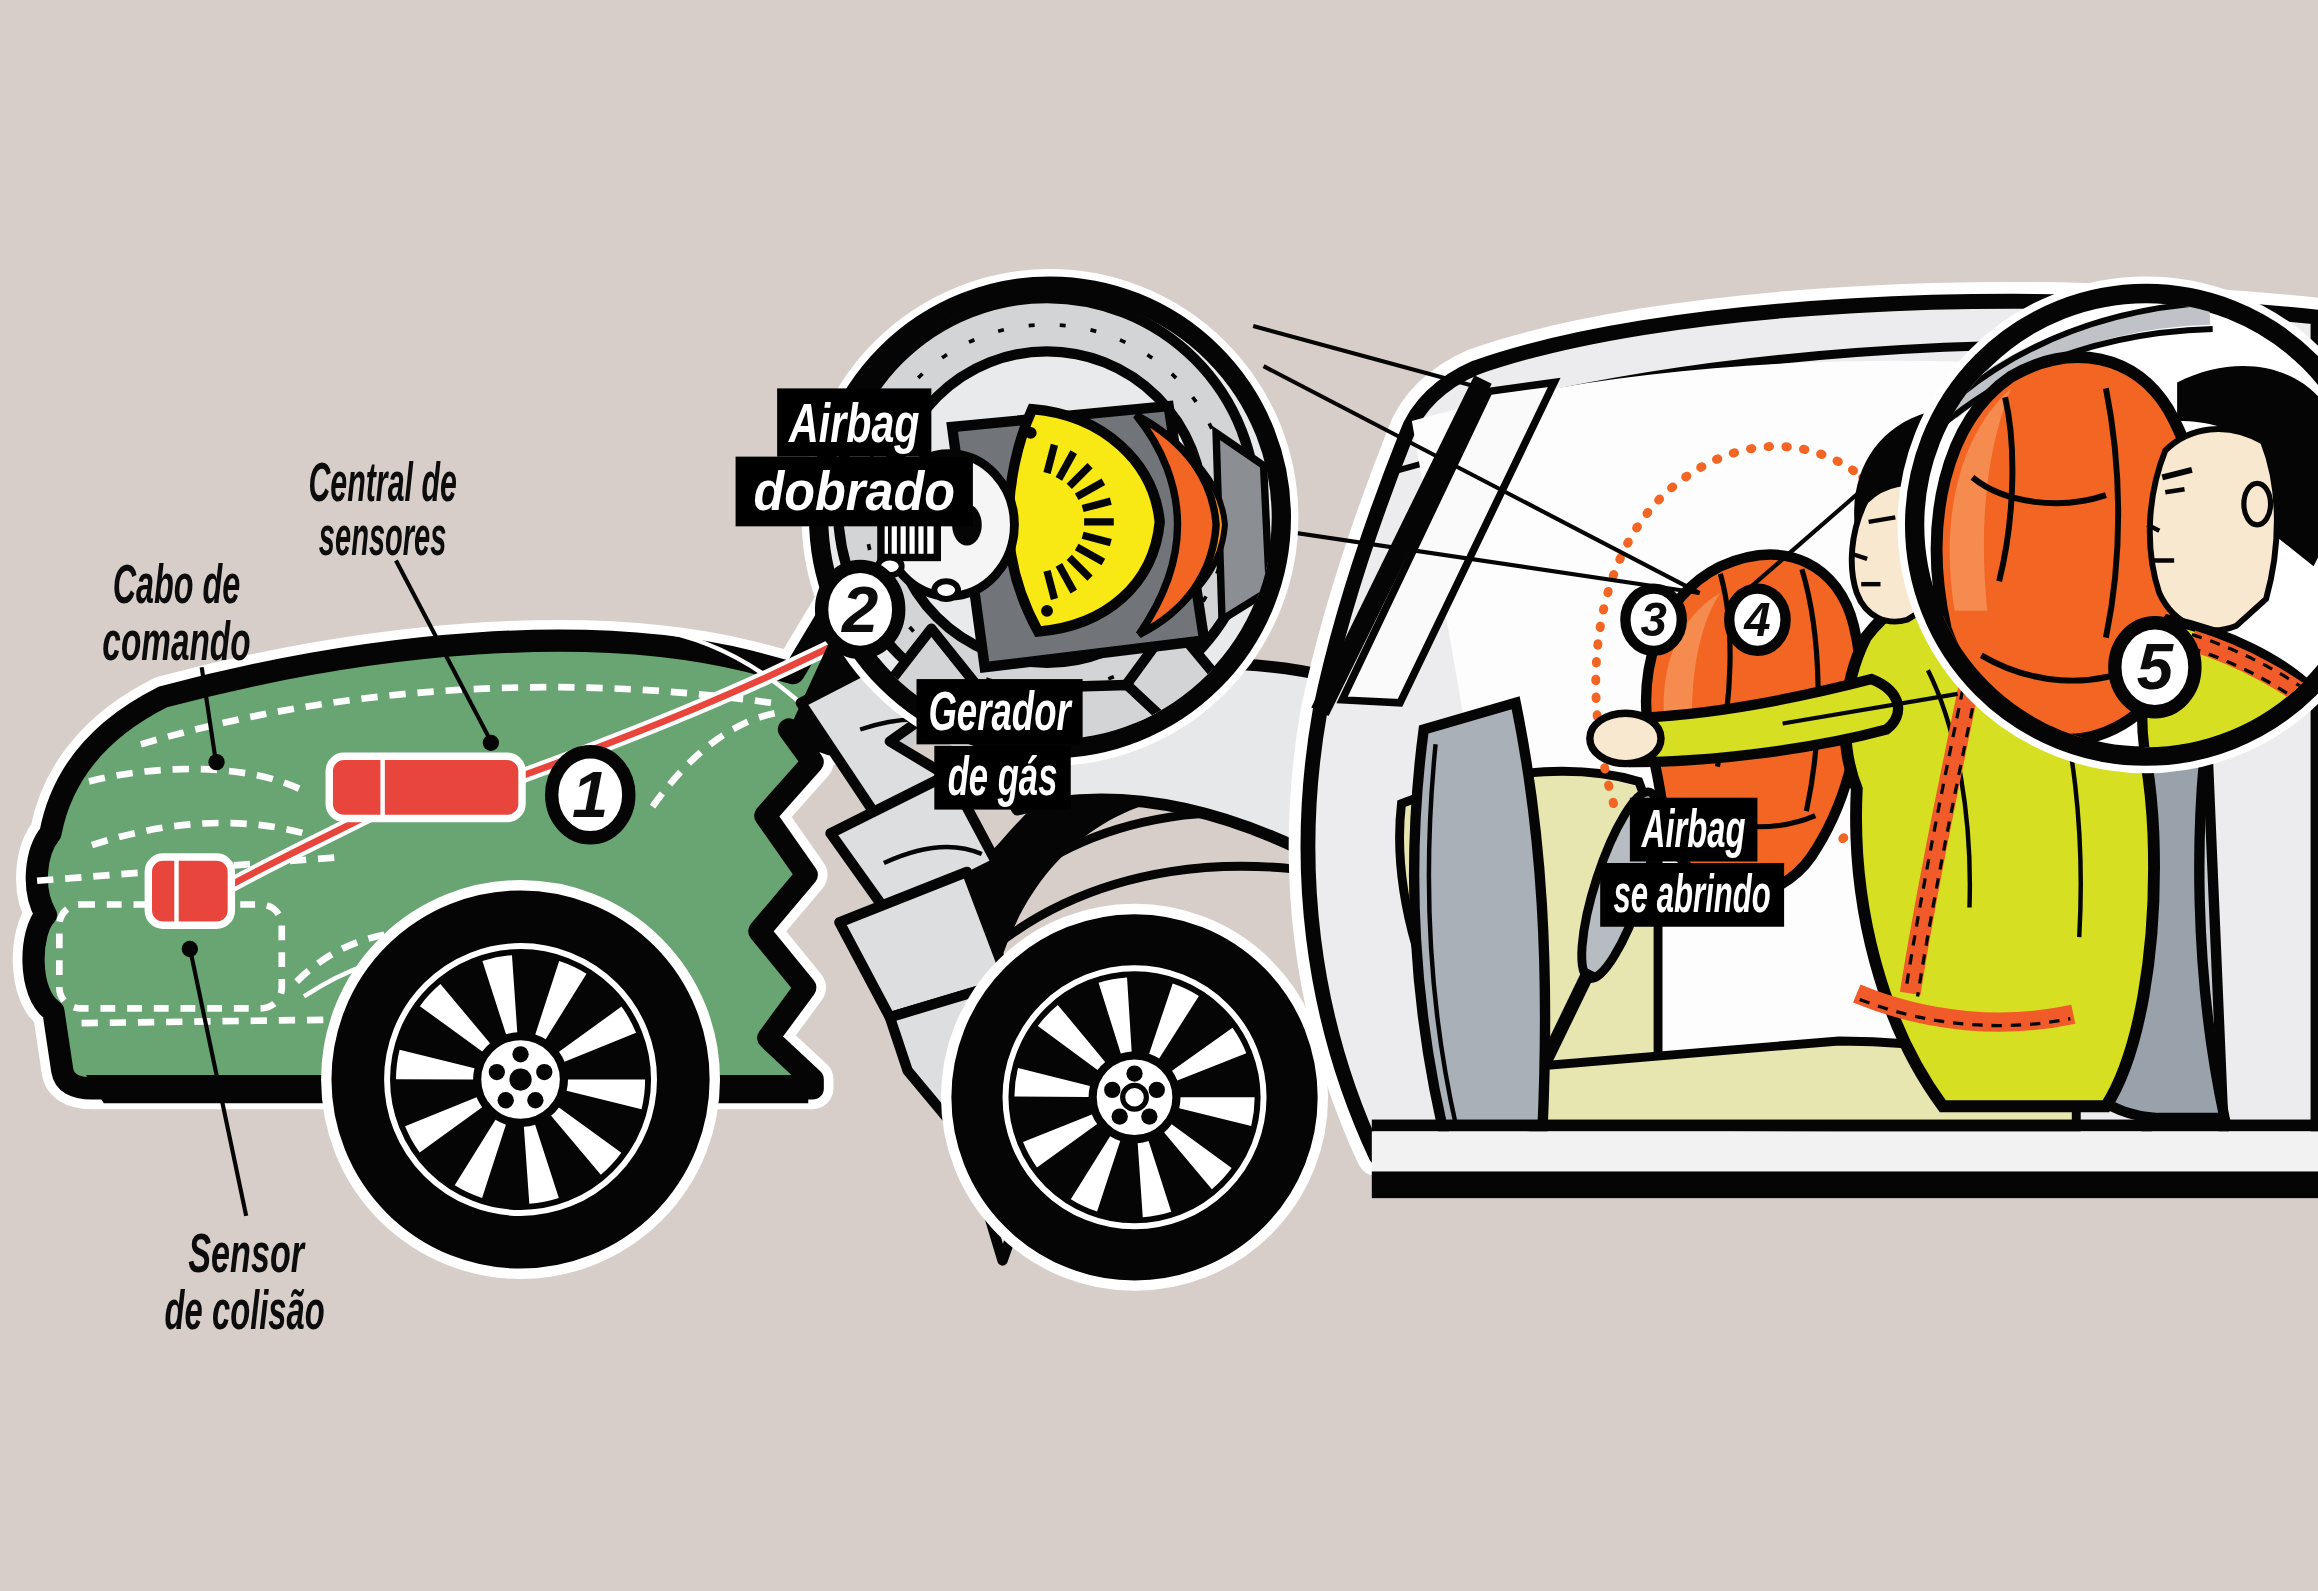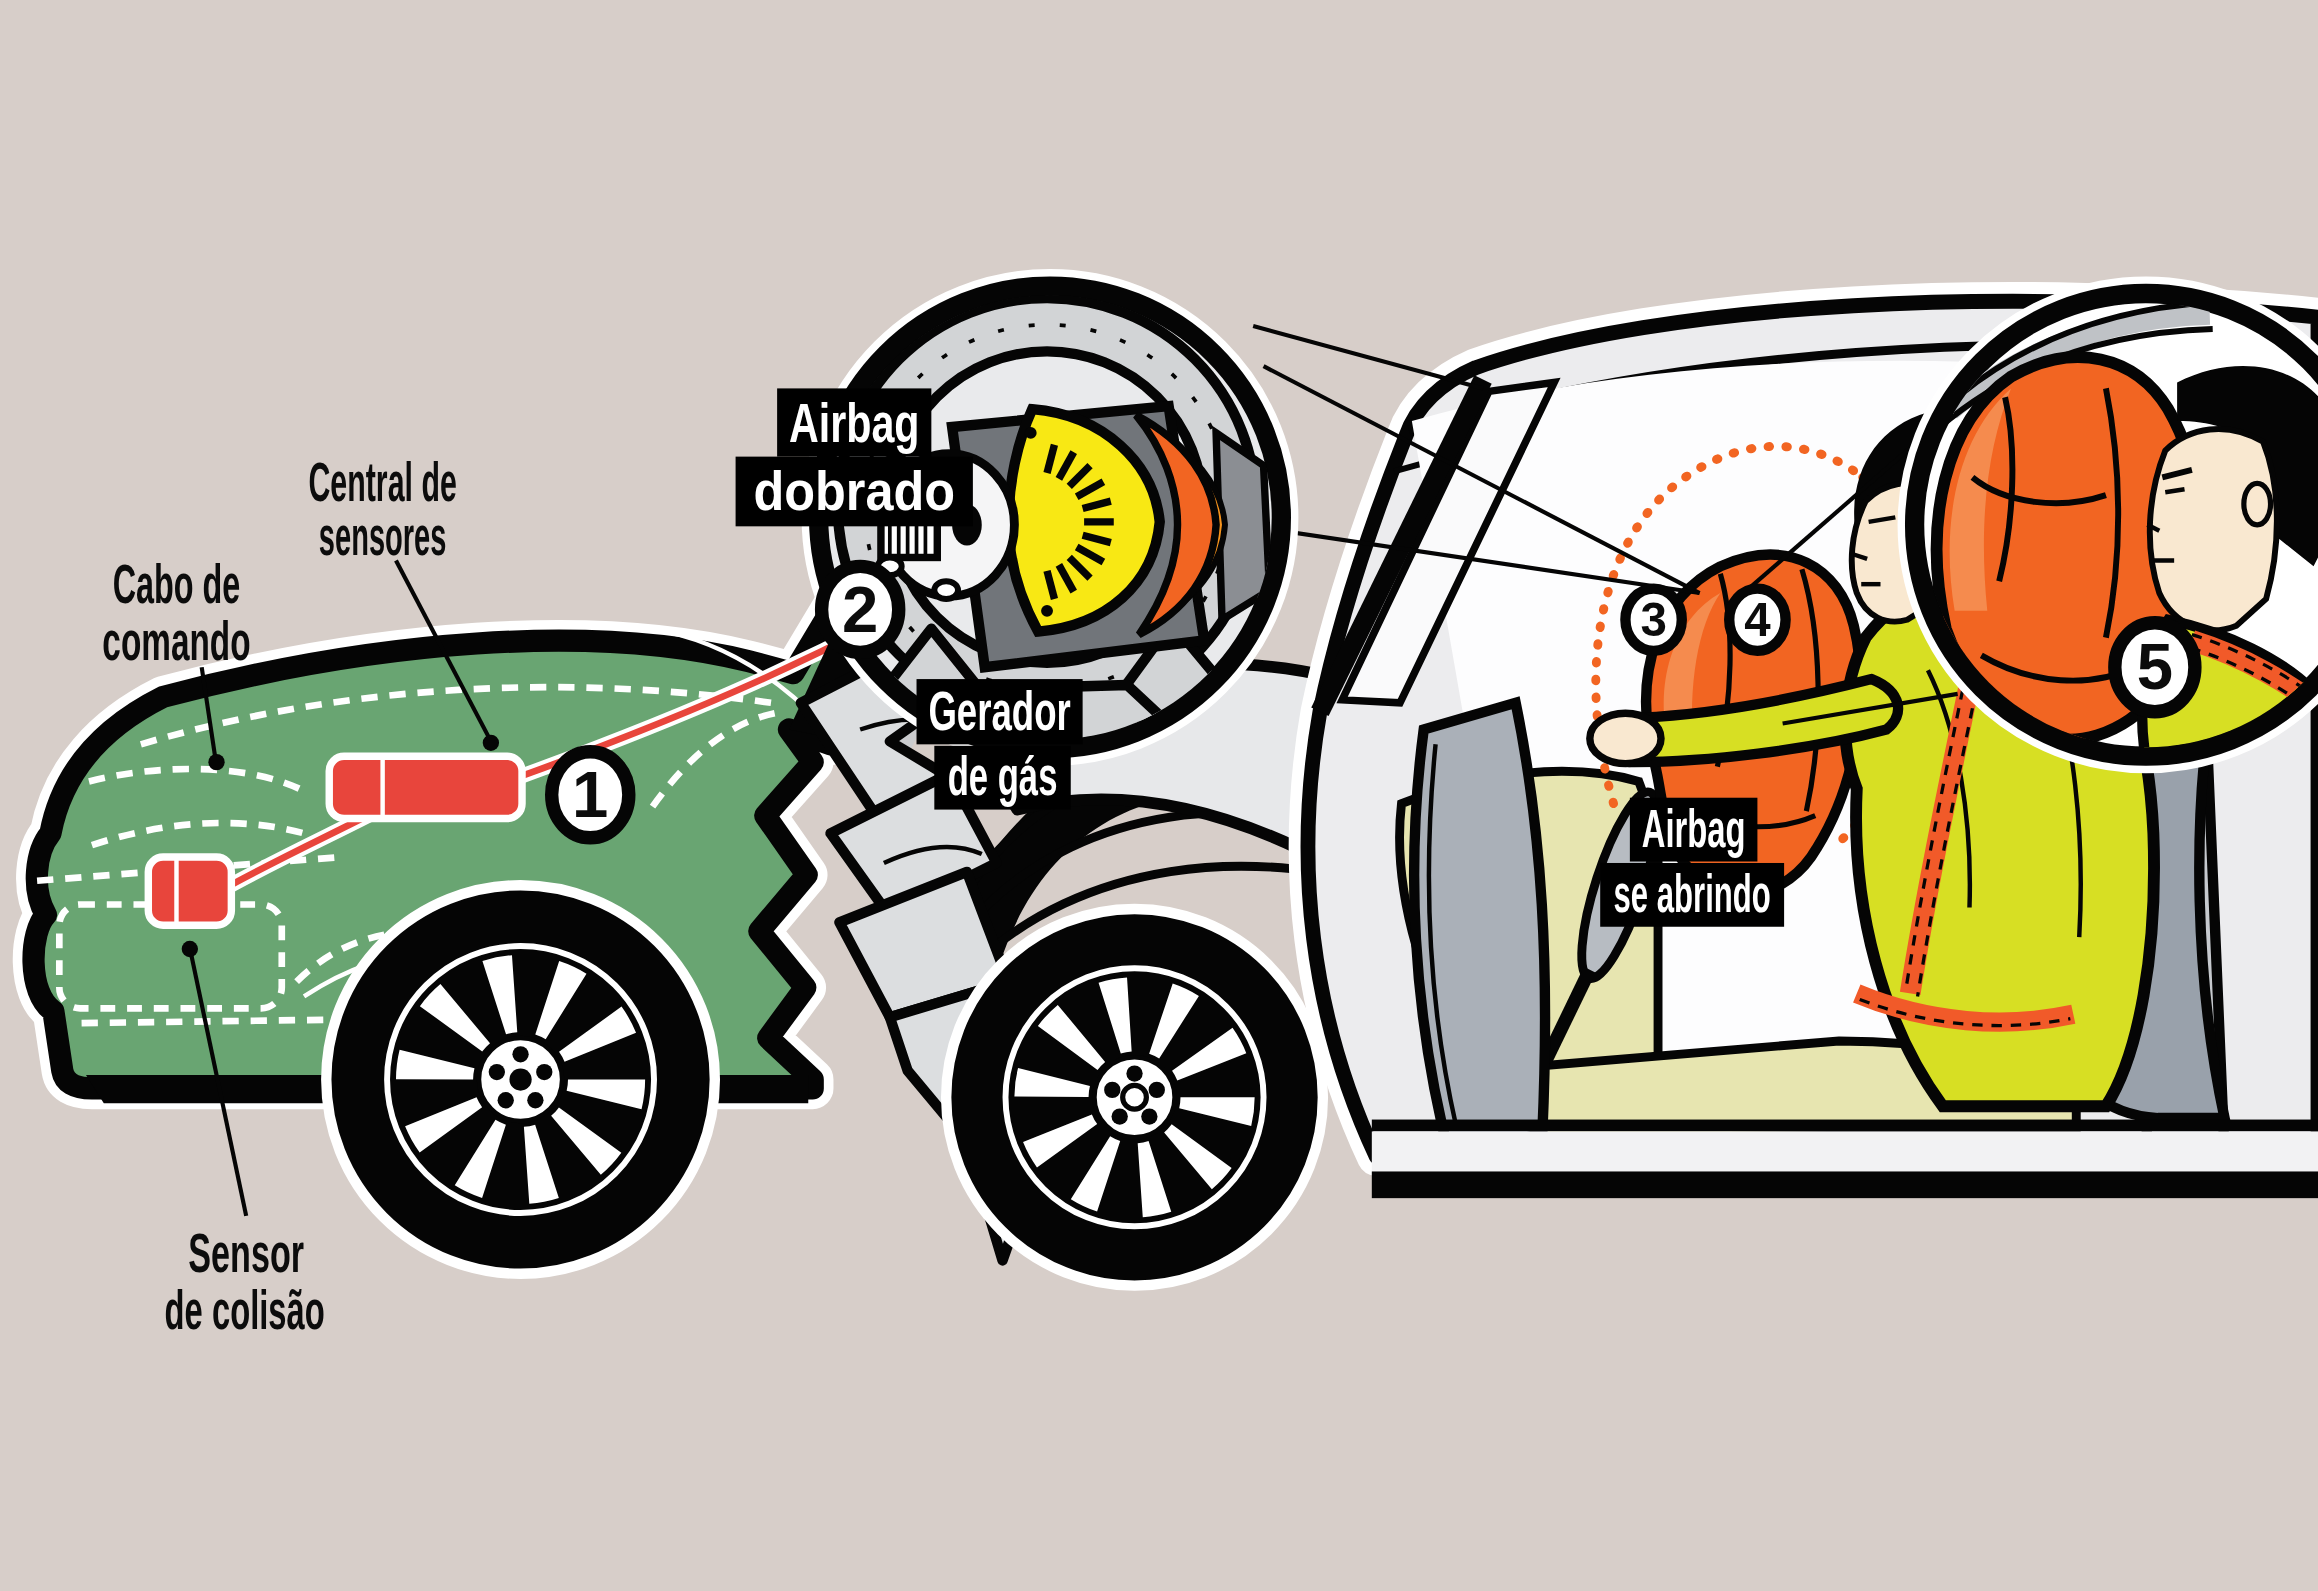--- a/index.html
+++ b/index.html
@@ -1,16 +1,16 @@
 <!DOCTYPE html>
 <html style="font-size:7.4px"><head>
 <meta charset="utf-8">
 <style>
   html,body{margin:0;padding:0;background:#d7cec9;}
-  .stage{width:100vw;height:100vh;display:flex;align-items:center;justify-content:center;}
+  .stage{width:100vw;height:100vh;display:flex;align-items:center;justify-content:center;font-style:italic;}
   svg{display:block;width:100%;height:100%;}
   .lbl{font-family:"Liberation Sans",sans-serif;font-weight:bold;fill:#0c0c0c;}
   .plate-txt{font-family:"Liberation Sans",sans-serif;font-weight:bold;fill:#ffffff;}
   .num{font-family:"Liberation Sans",sans-serif;font-weight:bold;fill:#0c0c0c;}
   text{user-select:none;}
 </style>
 </head>
 <body>
 
 <div class="stage">

